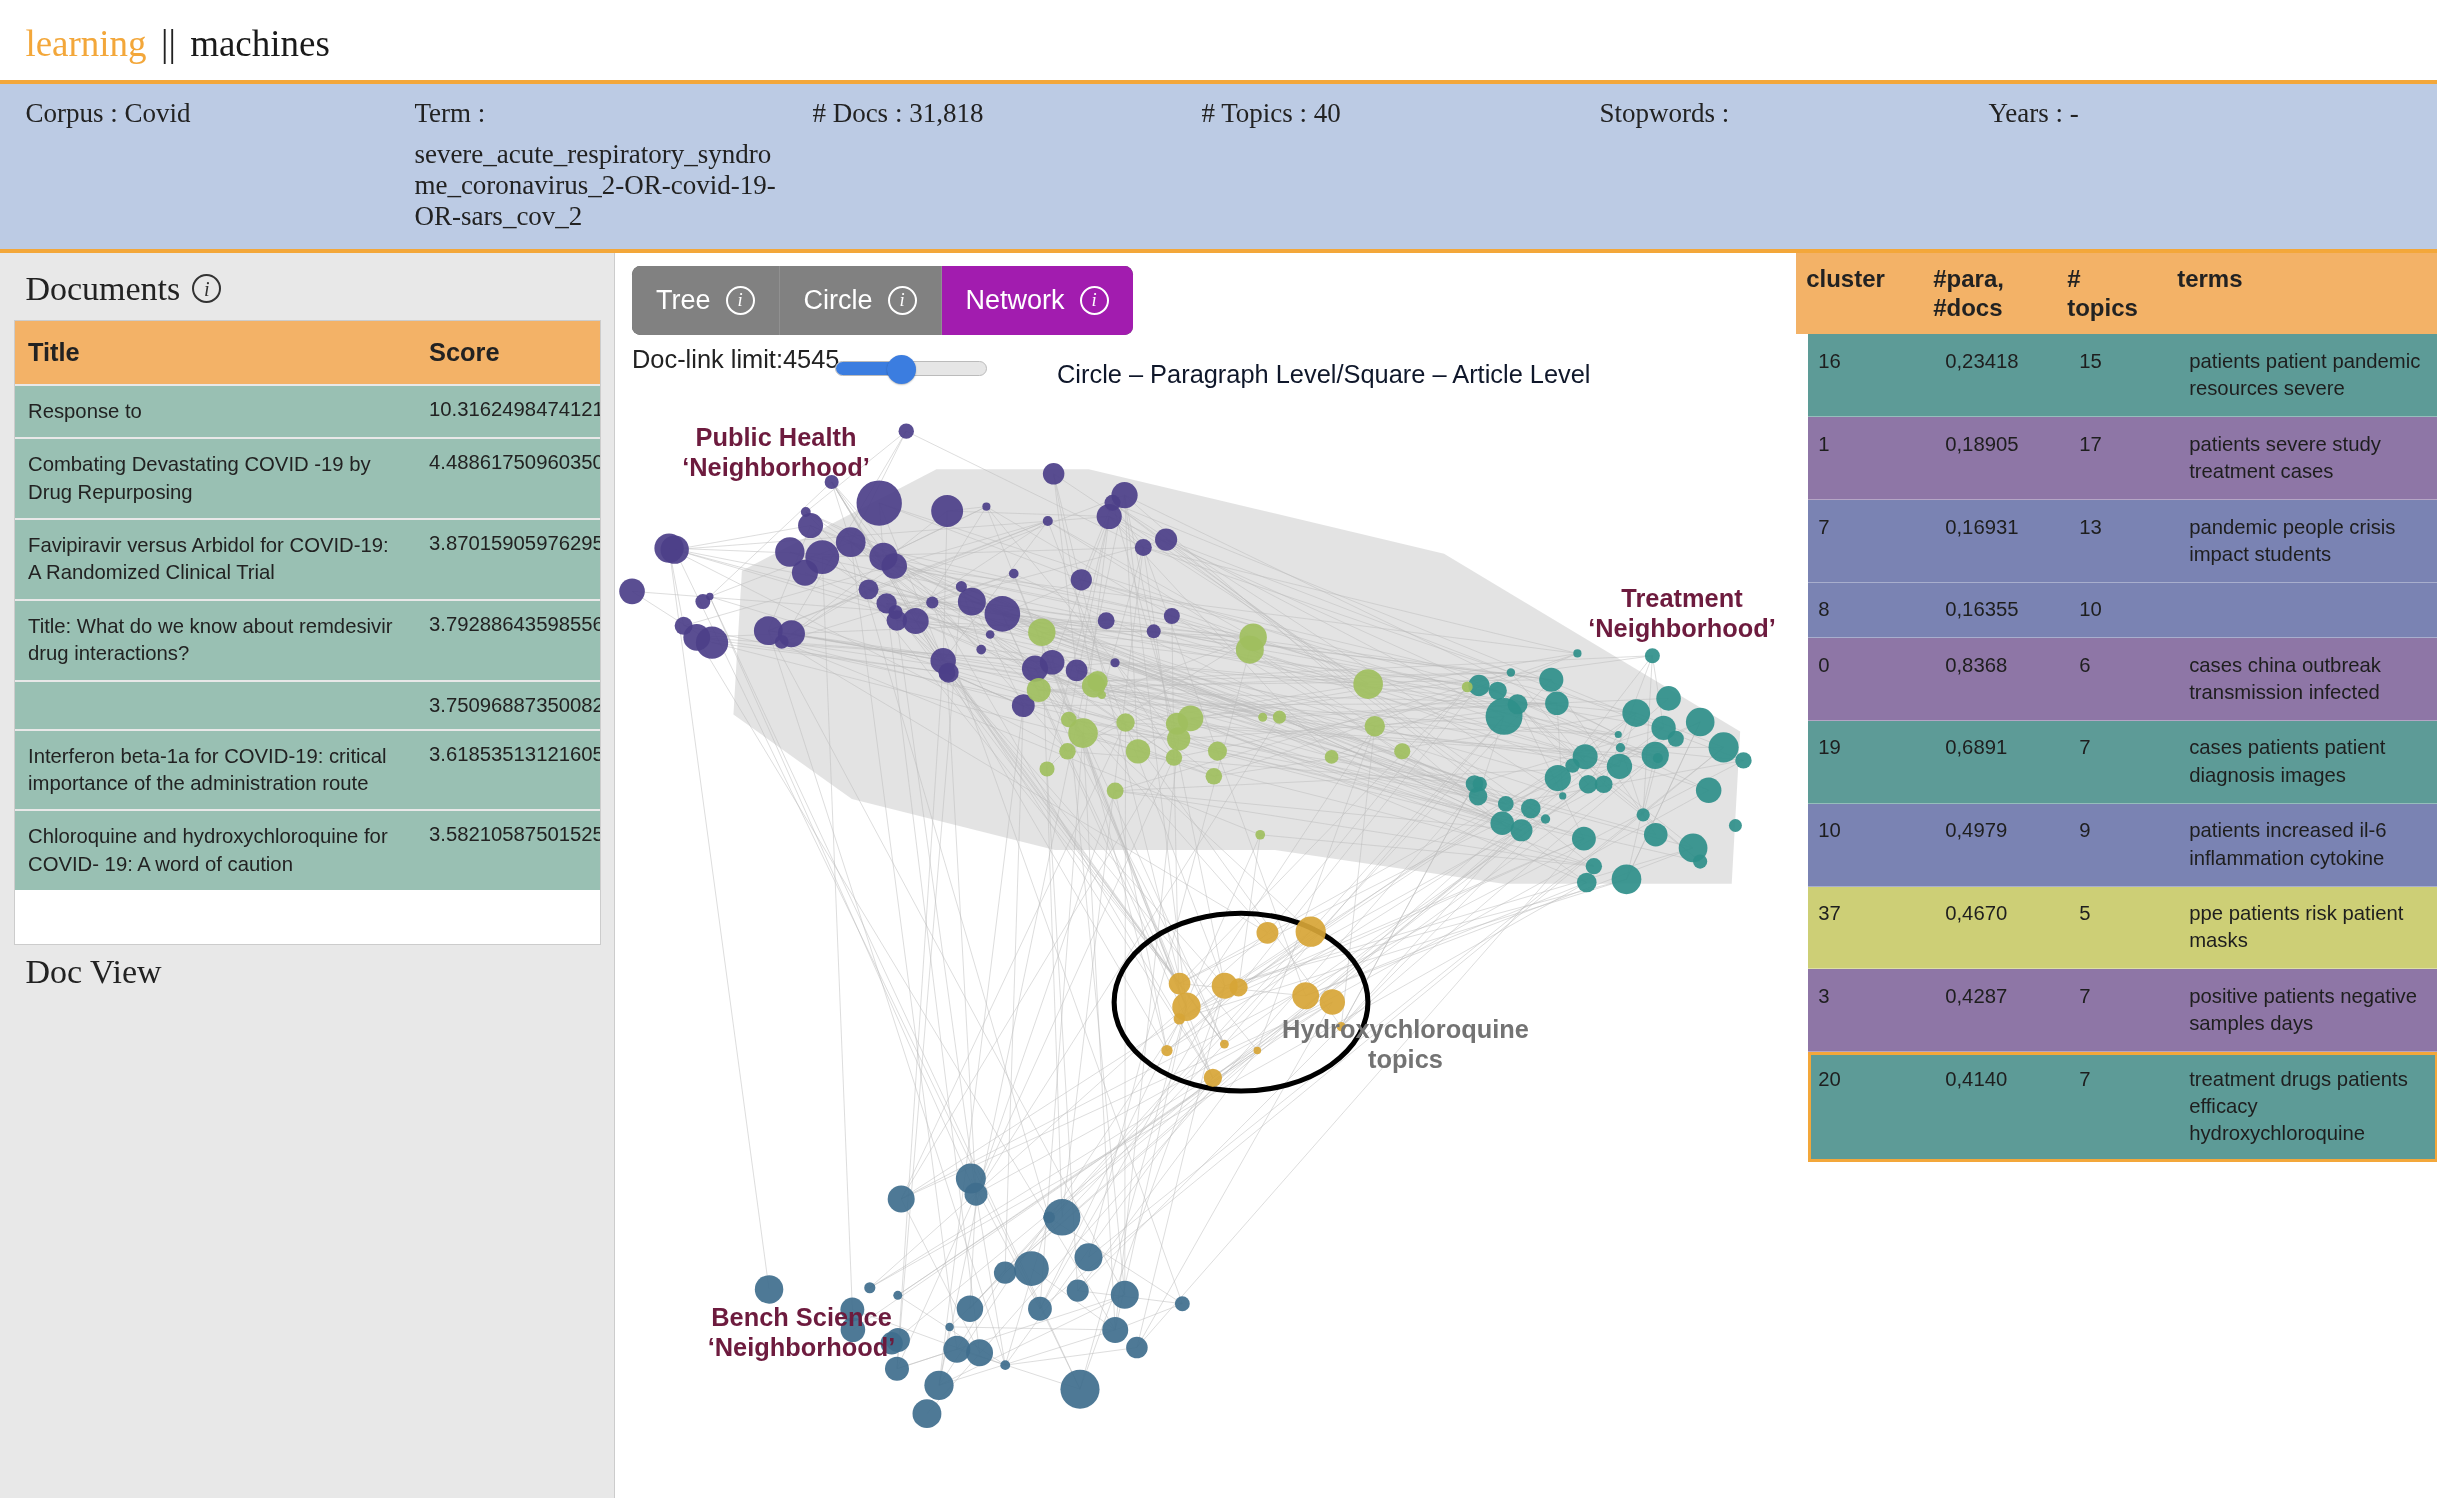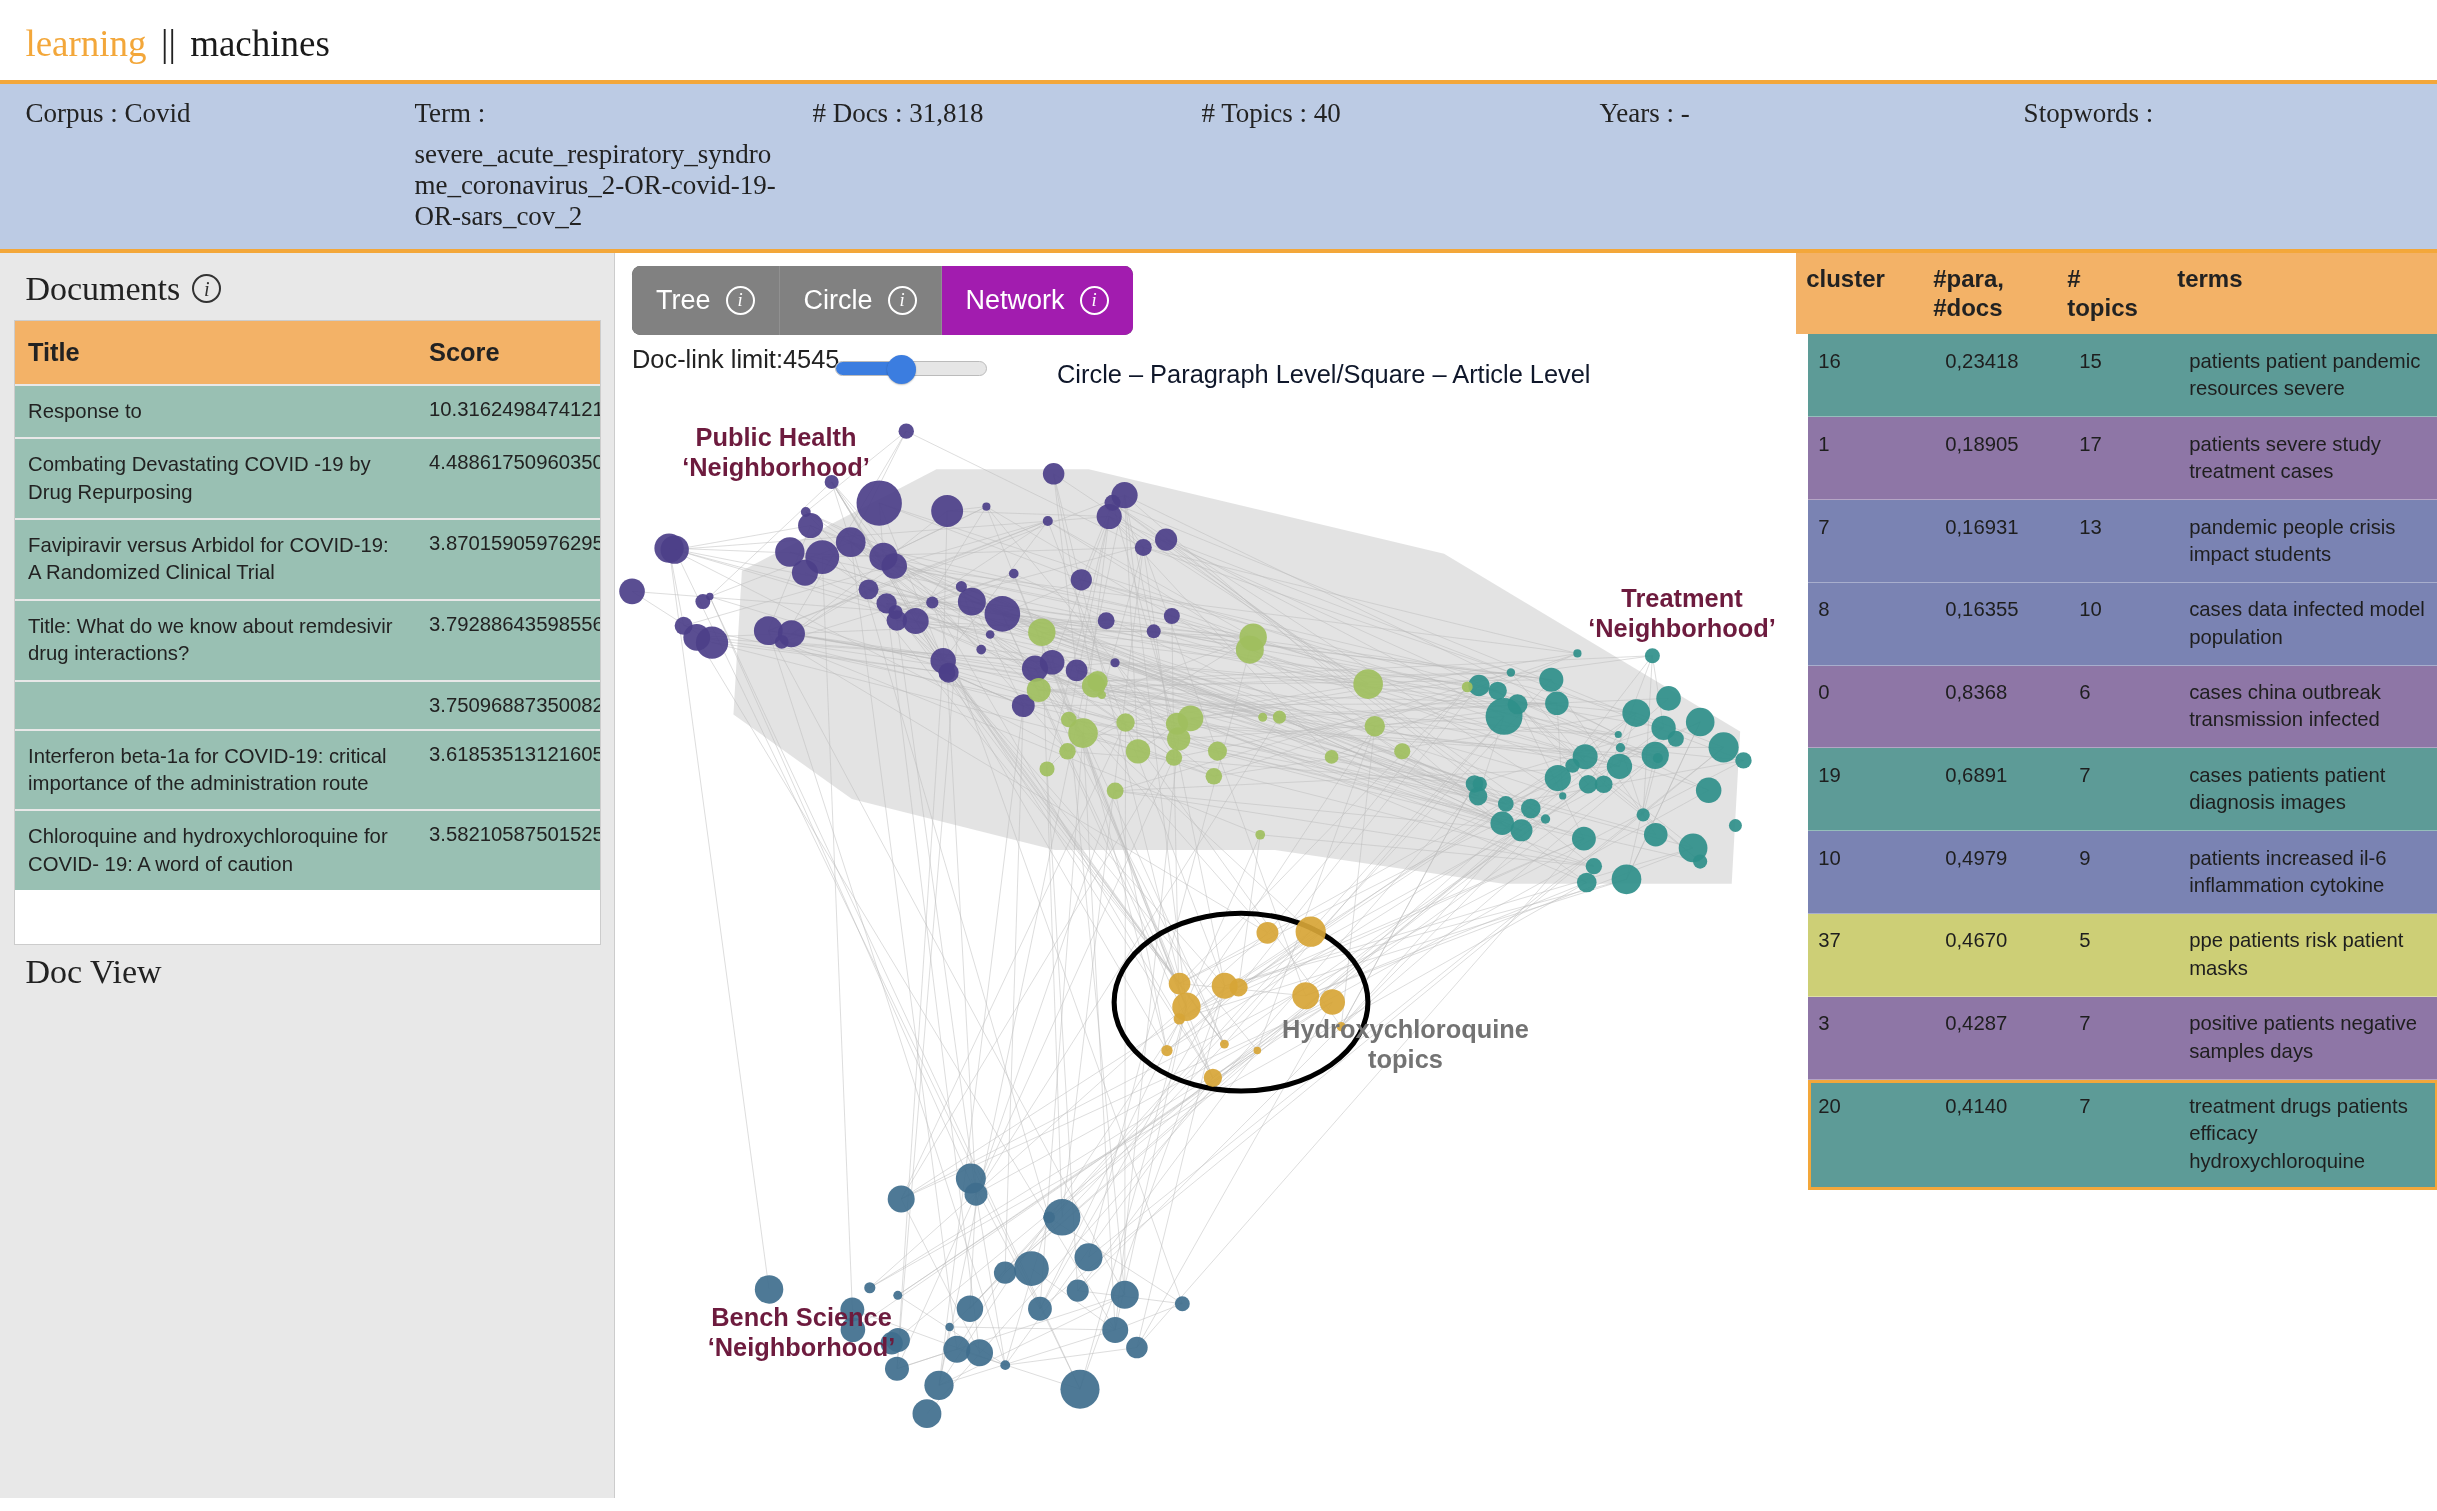--- a/index.html
+++ b/index.html
@@ -236,25 +236,25 @@
   <div class="col term">
     <span class="lbl">Term :</span>
     <span class="termval">severe_acute_respiratory_syndrome_coronavirus_2-OR-covid-19-OR-sars_cov_2</span>
   </div>
   <div class="col docs">
     <span># Docs : </span><span>31,818</span>
   </div>
   <div class="col topics">
     <span># Topics : </span><span>40</span>
   </div>
+  <div class="col stop">
+    <span>Stopwords :</span><span></span>
+  </div>
   <div class="col years">
     <span>Years : </span><span>-</span>
-  </div>
-  <div class="col stop">
-    <span>Stopwords :</span><span></span>
   </div>
 </div>
 
 <div class="main">
 
   <div class="left">
     <div class="panel-title">
       <span>Documents</span>
       <span class="info-circle">i</span>
     </div>
@@ -973,21 +973,20 @@
         <div class="cluster-row" style="background: rgb(122, 131, 179);">
           <div class="cd cd-cluster">7</div>
           <div class="cd cd-para">0,16931</div>
           <div class="cd cd-topics">13</div>
           <div class="cd cd-terms">pandemic people crisis impact students</div>
         </div>
         <div class="cluster-row" style="background: rgb(122, 131, 179);">
           <div class="cd cd-cluster">8</div>
           <div class="cd cd-para">0,16355</div>
           <div class="cd cd-topics">10</div>
-          <div class="cd cd-terms">cases data infected model population</div>
         </div>
         <div class="cluster-row" style="background: rgb(142, 118, 166);">
           <div class="cd cd-cluster">0</div>
           <div class="cd cd-para">0,8368</div>
           <div class="cd cd-topics">6</div>
           <div class="cd cd-terms">cases china outbreak transmission infected</div>
         </div>
         <div class="cluster-row" style="background: rgb(93, 155, 151);">
           <div class="cd cd-cluster">19</div>
           <div class="cd cd-para">0,6891</div>

